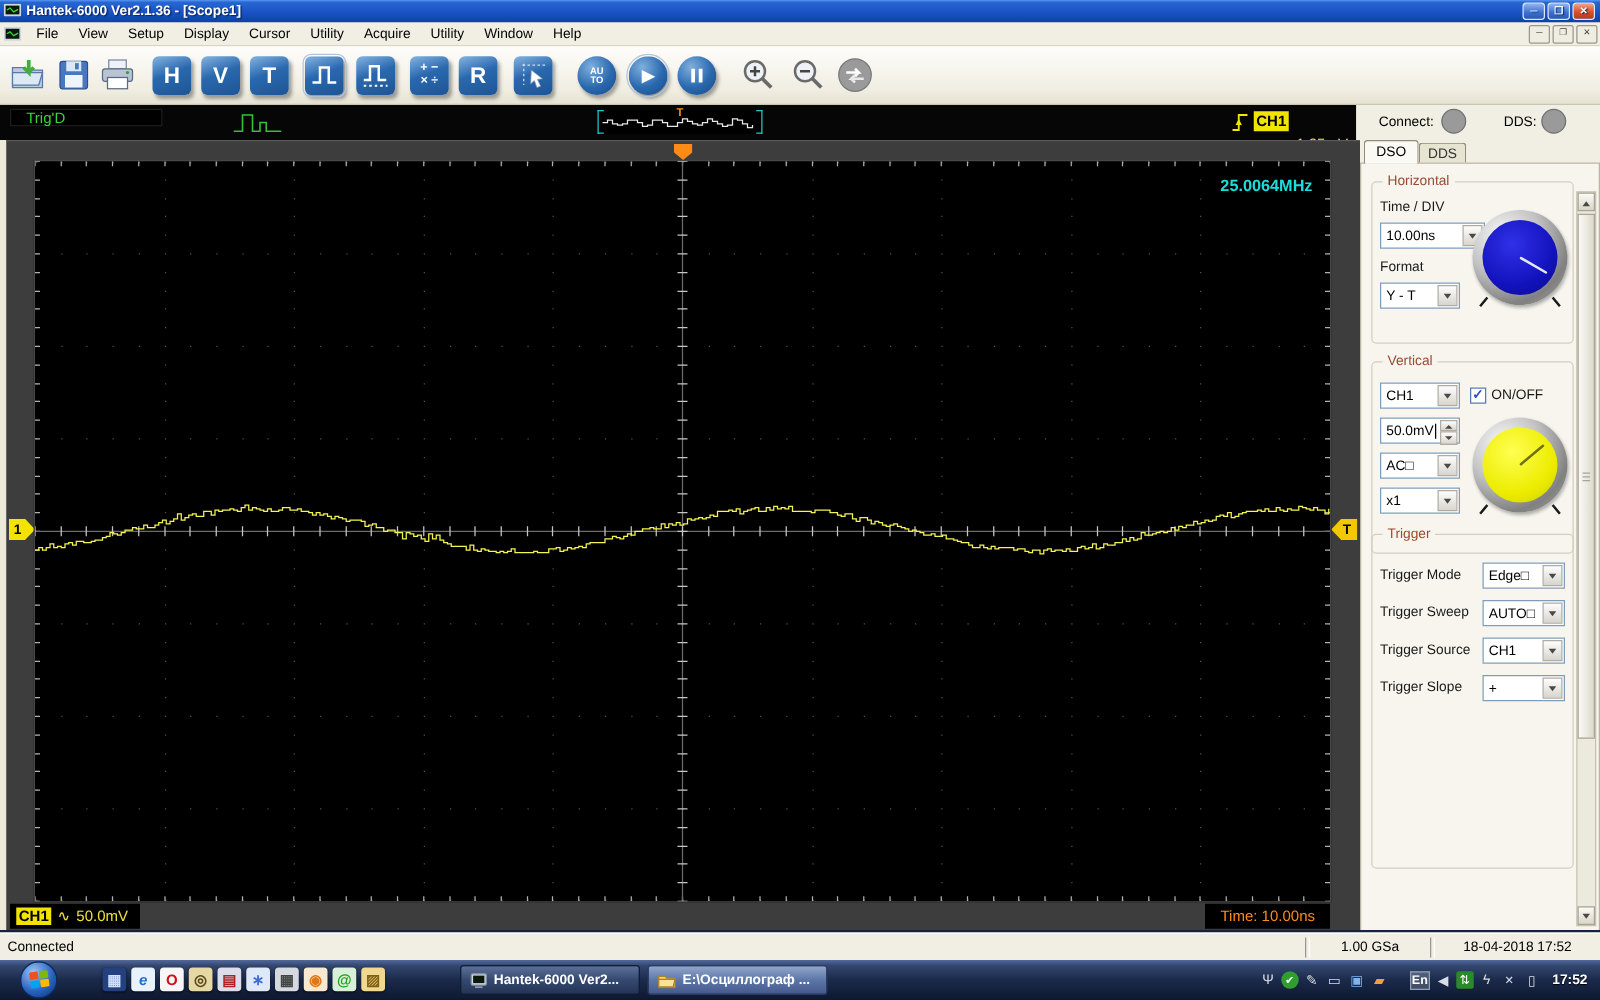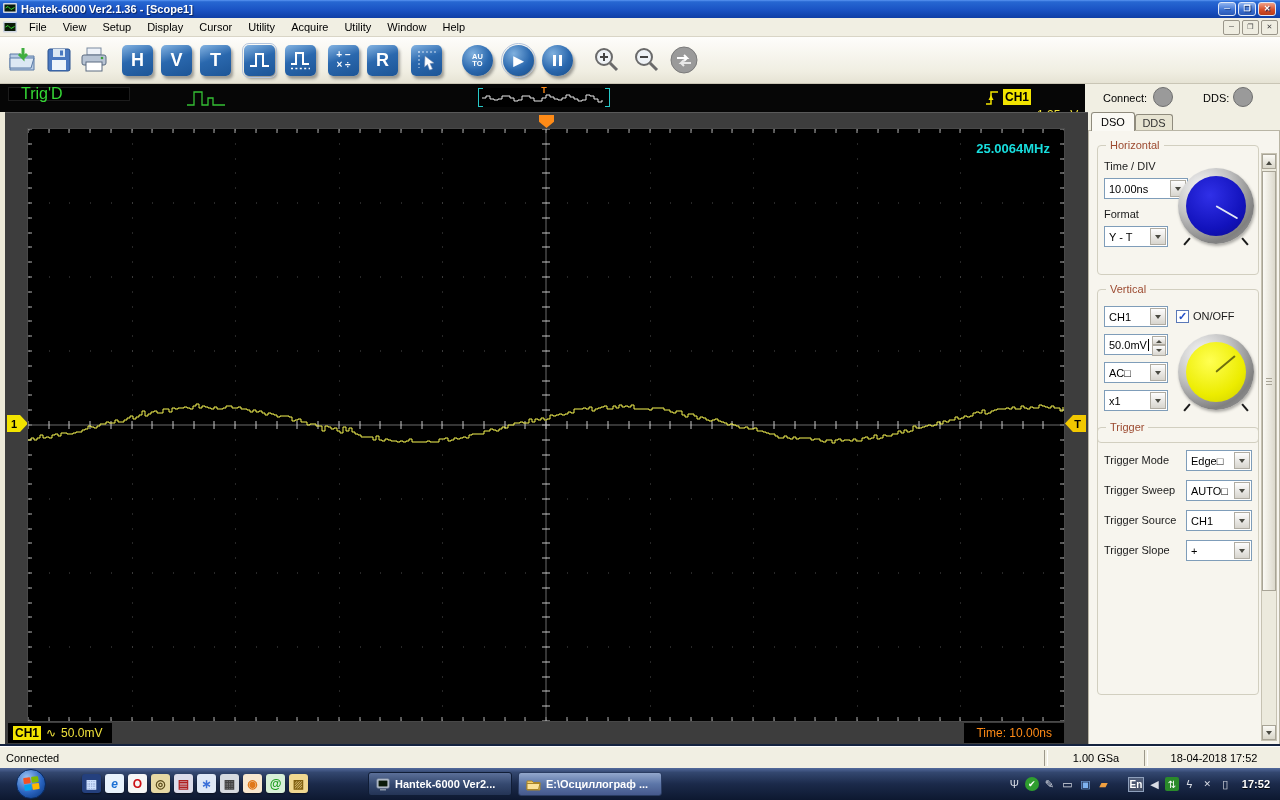--- a/index.html
+++ b/index.html
@@ -41,21 +41,21 @@
     box-shadow:2px 3px 3px rgba(60,60,60,.45);}
   .lit{outline:1px solid #b4c4dc;outline-offset:1px;background-color:#fff;}
   .auto-txt{width:14px;font-size:7.5px;line-height:7px;letter-spacing:0;word-break:break-all;text-align:center;}
   .math-txt{width:22px;font-size:10px;line-height:10px;text-align:center;}
   .pb{display:inline-block;width:3px;height:11px;background:#fff;margin:0 1.5px;}
   .mag{width:30px;height:30px;position:relative;}
 
   
   .strip{position:absolute;left:0;top:84px;width:1085px;height:28px;background:#060606;}
   .trig-box{position:absolute;left:8px;top:3px;width:122px;height:14px;background:#000;
-    border:1px solid #1c1c1c;color:#35d835;font-size:16px;display:flex;align-items:center;
+    border:1px solid #1c1c1c;color:#35d835;font-size:12px;display:flex;align-items:center;
     padding-left:12px;box-sizing:border-box;}
   .strip-pulse{position:absolute;left:185px;top:4px;}
   .preview{position:absolute;left:478px;top:4px;width:132px;height:19px;background:#000;}
   .pv-brk{position:absolute;top:0;bottom:0;width:4px;border-top:1px solid #27c8c8;border-bottom:1px solid #27c8c8;}
   .pv-brk.l{left:0;border-left:1px solid #27c8c8;}
   .pv-brk.r{right:0;border-right:1px solid #27c8c8;}
   .pv-t{position:absolute;left:0;right:0;top:-3px;text-align:center;color:#ff8b17;font-size:9px;font-weight:bold;}
   .slope-ico{position:absolute;left:985px;top:4px;}
   .ch-chip{position:absolute;left:1003px;top:5px;background:#f2e400;color:#000;font-weight:bold;
     font-size:12px;padding:1px 2px;}

